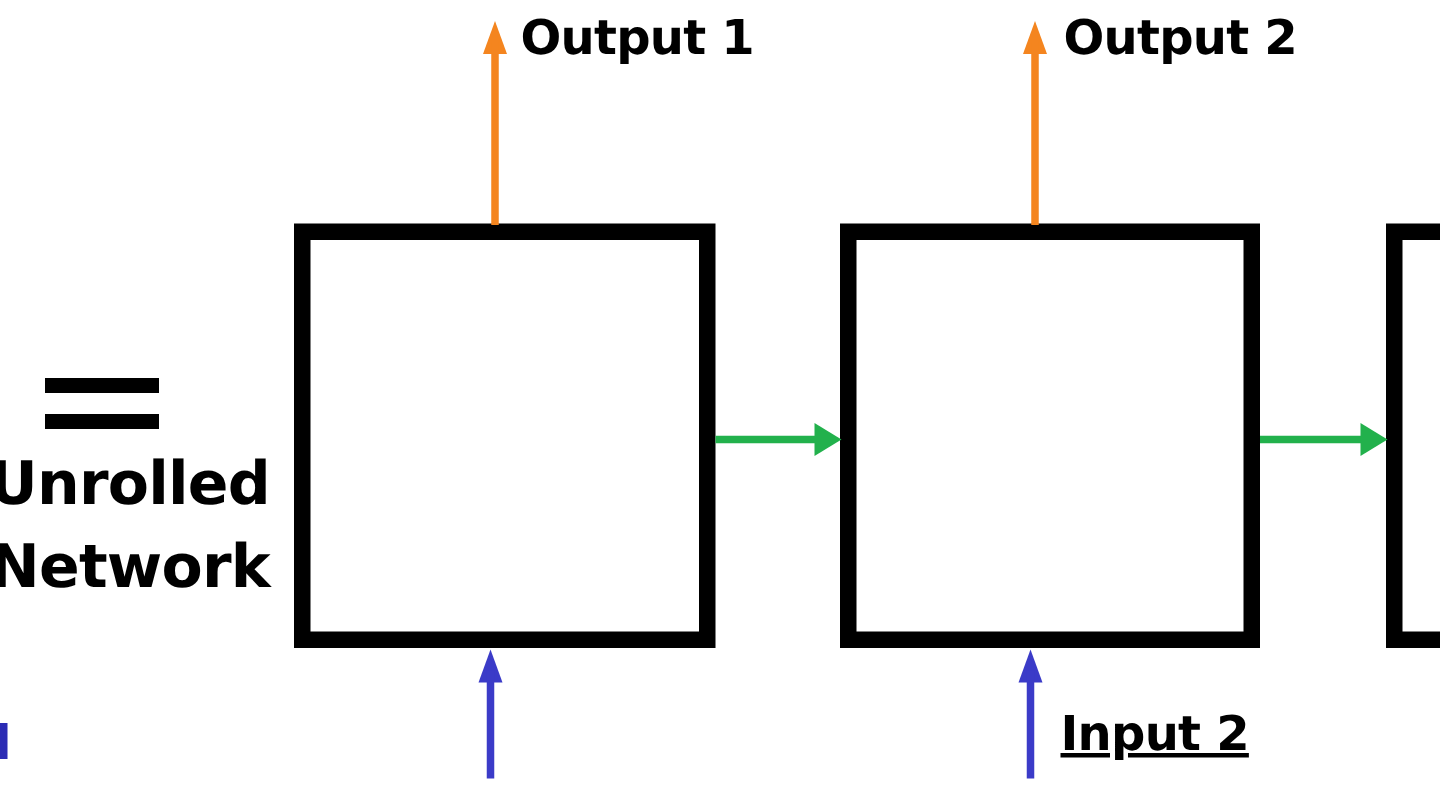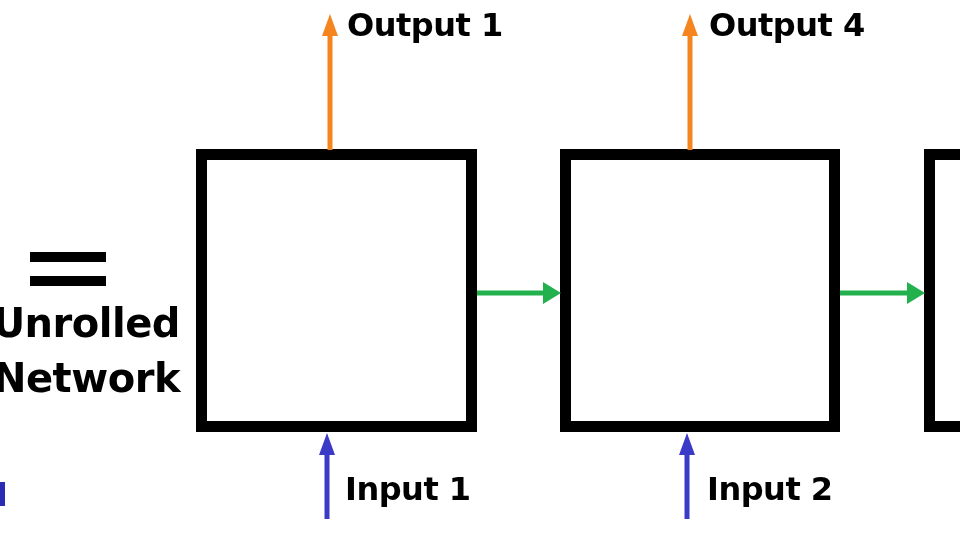--- a/index.html
+++ b/index.html
@@ -169,18 +169,17 @@
     <div class="head" style="border-bottom:22px solid #3b3bc8;"></div>
     <div class="shaft" style="top:14px; height:72px; background:#3b3bc8;"></div>
   </div>
 
   <div class="arrow-up" style="left:679px; top:433px; width:16px; height:86px;">
     <div class="head" style="border-bottom:22px solid #3b3bc8;"></div>
     <div class="shaft" style="top:14px; height:72px; background:#3b3bc8;"></div>
   </div>
 
   <div class="io-label" style="left:347px; top:9px;">Output 1</div>
-  <div class="io-label" style="left:709px; top:9px;">Output 4</div>
+  <div class="io-label" style="left:709px; top:9px;">Output 2</div>
 
-  <div class="io-label" style="left:345px; top:473px;">Input 1</div>
-  <div class="io-label" style="left:707px; top:473px;">Input 2</div>
+  <div class="io-label" style="left:707px; top:473px;text-decoration:underline;">Input 2</div>
 
 </div>
 
 </body></html>

